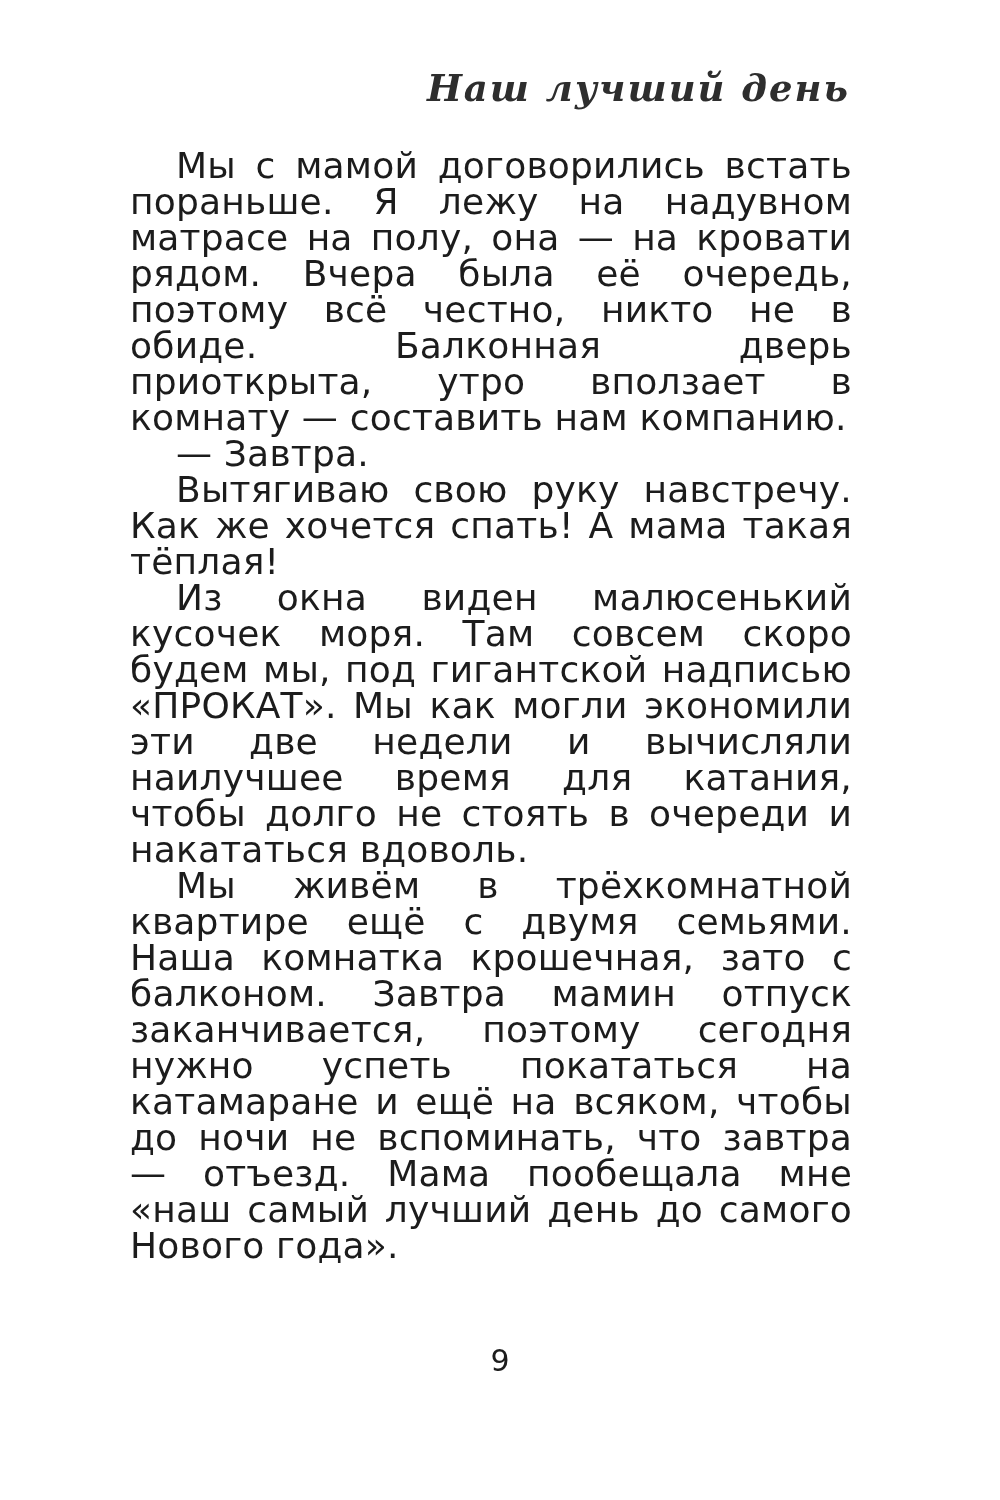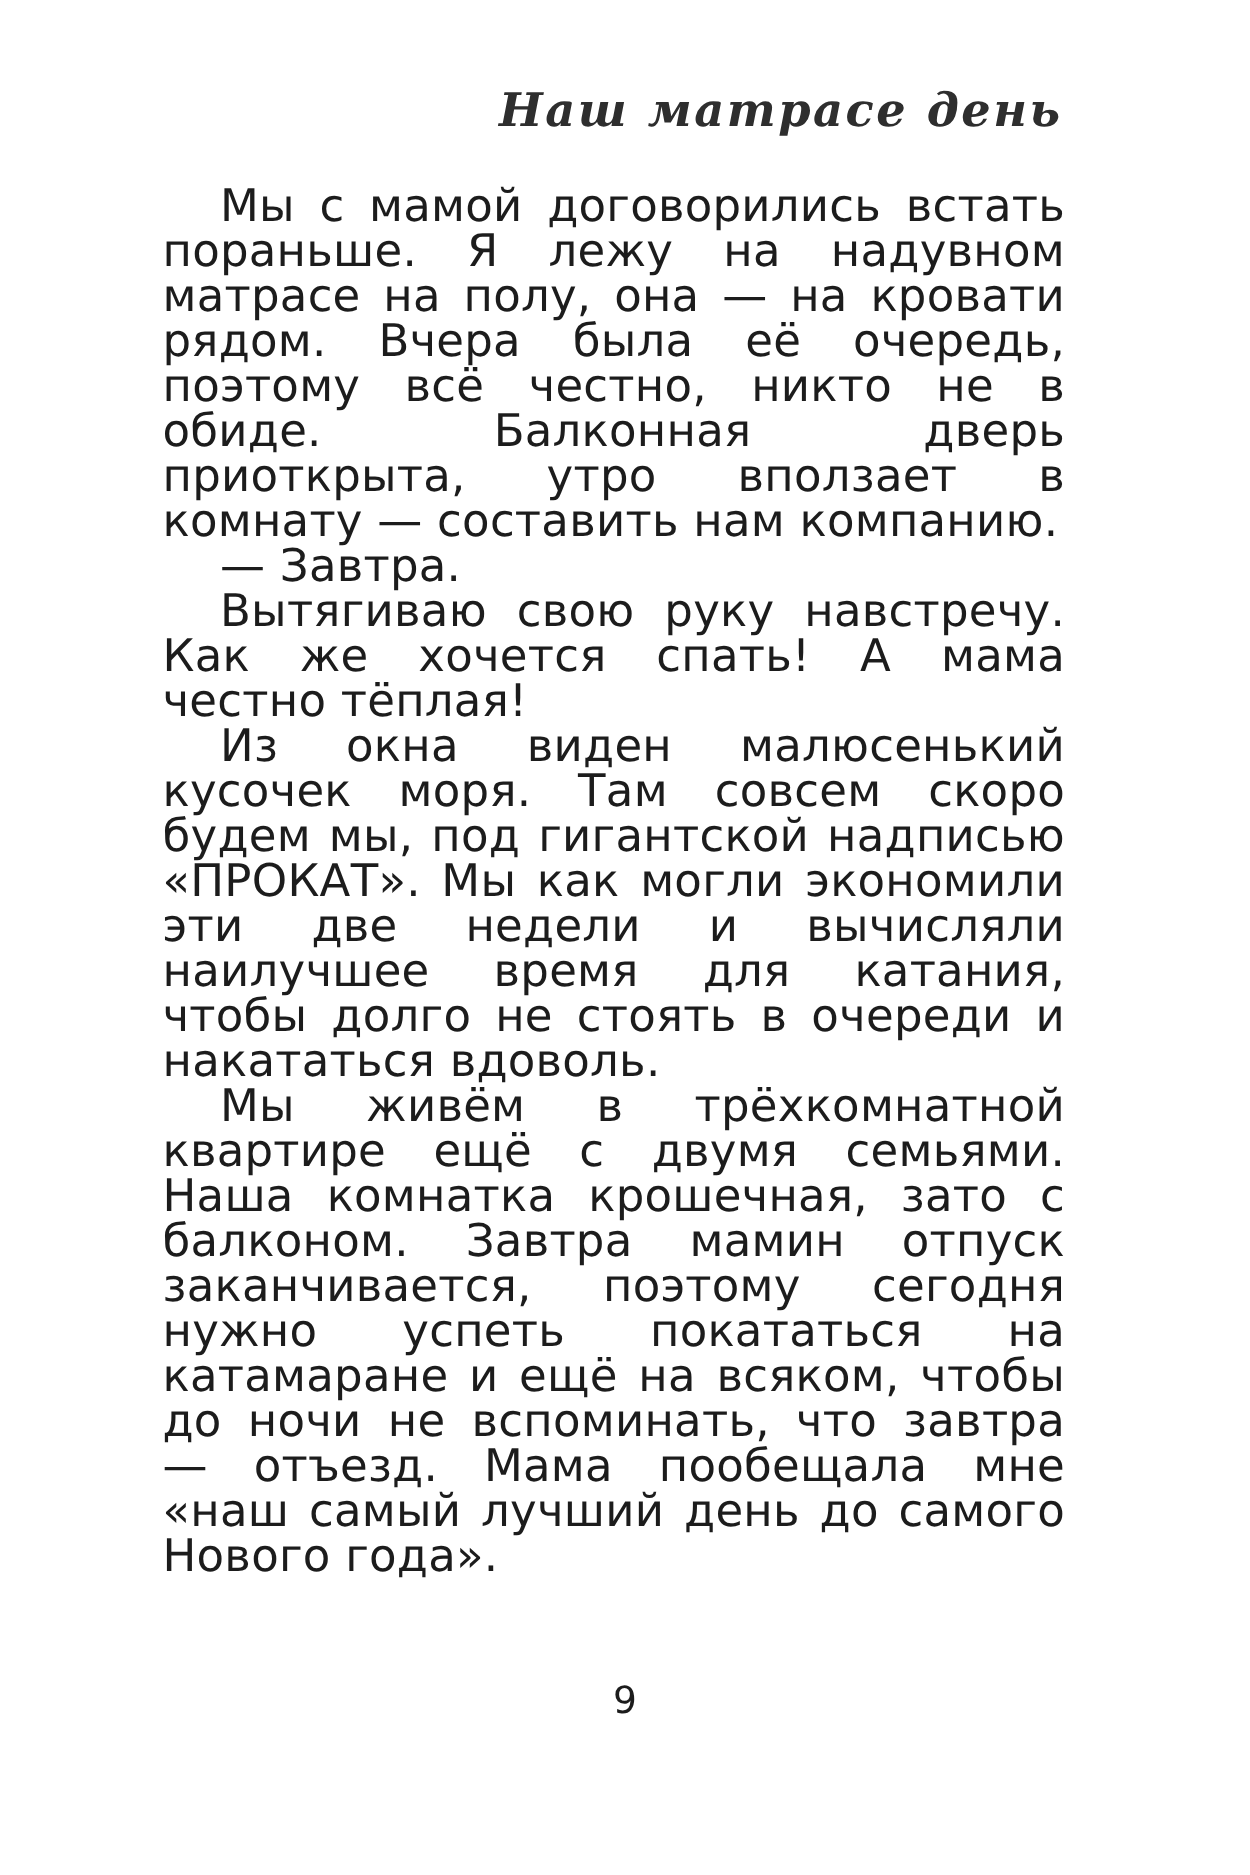--- a/index.html
+++ b/index.html
@@ -56,25 +56,25 @@
     text-align: center;
     font-size: 30px;
     color: #1c1c1c;
   }
 </style>
 </head>
 <body>
 
 <div class="page">
 
-  <div class="chapter-header">Наш матрасе день</div>
+  <div class="chapter-header">Наш лучший день</div>
 
   <div class="text-block">
     <p>Мы с мамой договорились встать пораньше. Я лежу на надувном матрасе на полу, она — на кровати рядом. Вчера была её очередь, поэтому всё честно, никто не в обиде. Балконная дверь приоткрыта, утро вползает в комнату — составить нам компанию.</p>
     <p>— Завтра.</p>
-    <p>Вытягиваю свою руку навстречу. Как же хочется спать! А мама честно тёплая!</p>
+    <p>Вытягиваю свою руку навстречу. Как же хочется спать! А мама такая тёплая!</p>
     <p>Из окна виден малюсенький кусочек моря. Там совсем скоро будем мы, под гигантской надписью «ПРОКАТ». Мы как могли экономили эти две недели и вычисляли наилучшее время для катания, чтобы долго не стоять в очереди и накататься вдоволь.</p>
     <p>Мы живём в трёхкомнатной квартире ещё с двумя семьями. Наша комнатка крошечная, зато с балконом. Завтра мамин отпуск заканчивается, поэтому сегодня нужно успеть покататься на катамаране и ещё на всяком, чтобы до ночи не вспоминать, что завтра — отъезд. Мама пообещала мне «наш самый лучший день до самого Нового года».</p>
   </div>
 
   <div class="page-number">9</div>
 
 </div>
 
 </body></html>

